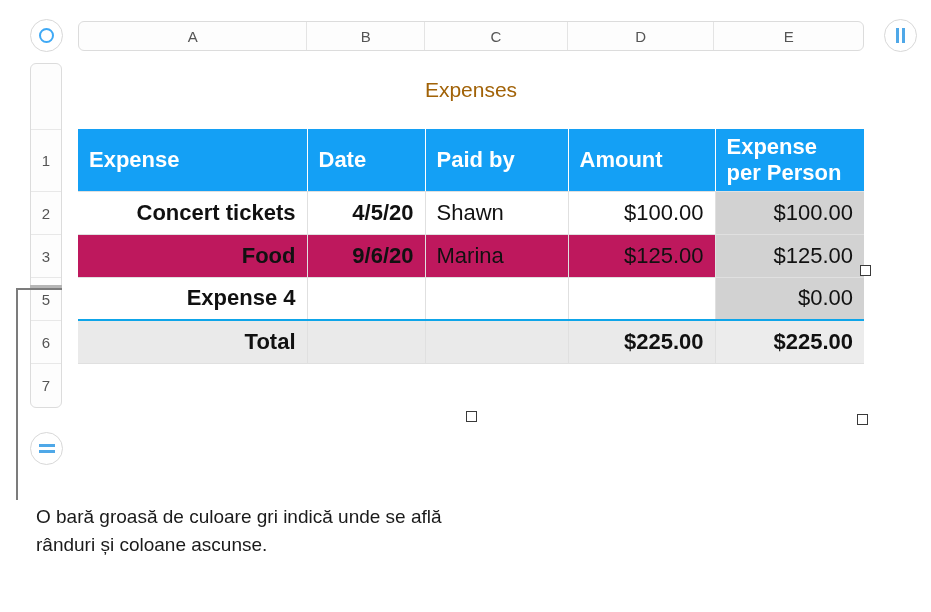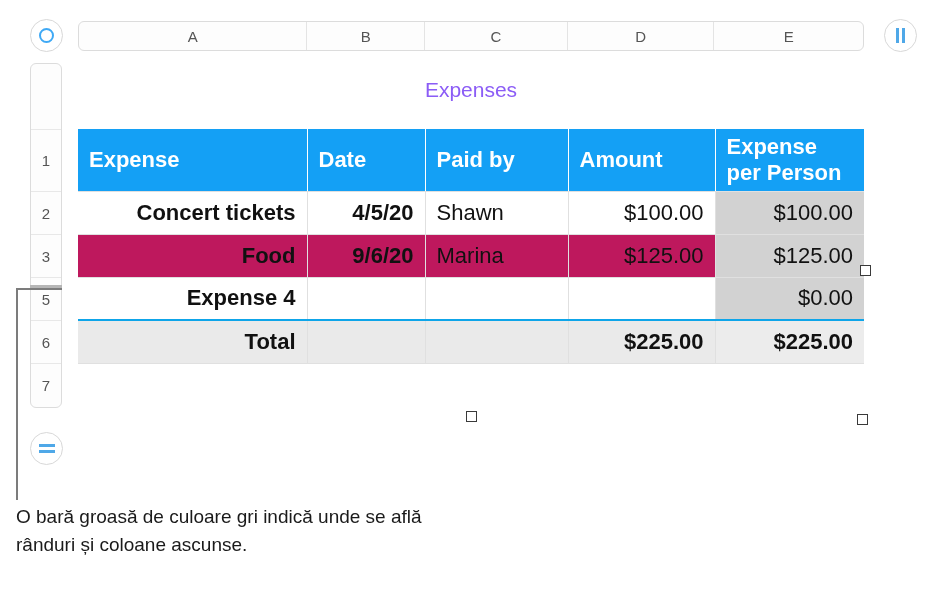--- a/index.html
+++ b/index.html
@@ -104,21 +104,21 @@
   }
 
   
   #sheet-title {
     position: absolute;
     left: 78px;
     top: 78px;
     width: 786px;
     text-align: center;
     font-size: 21px;
-    color: #8b5cf6;
+    color: #a16207;
   }
 
   #table-wrap {
     position: absolute;
     left: 78px;
     top: 129px;
     width: 786px;
   }
   table#expense-table {
     border-collapse: collapse;
@@ -189,21 +189,21 @@
     width: 46px;
     height: 212px;
     border-left: 2px solid #7c7c7c;
     border-top: 2px solid #7c7c7c;
     box-sizing: border-box;
   }
 
   
   #caption {
     position: absolute;
-    left: 16px;
+    left: 36px;
     top: 503px;
     width: 420px;
     font-size: 19px;
     line-height: 1.45;
     color: #1a1a1a;
   }
 </style>
 </head>
 <body>
 

